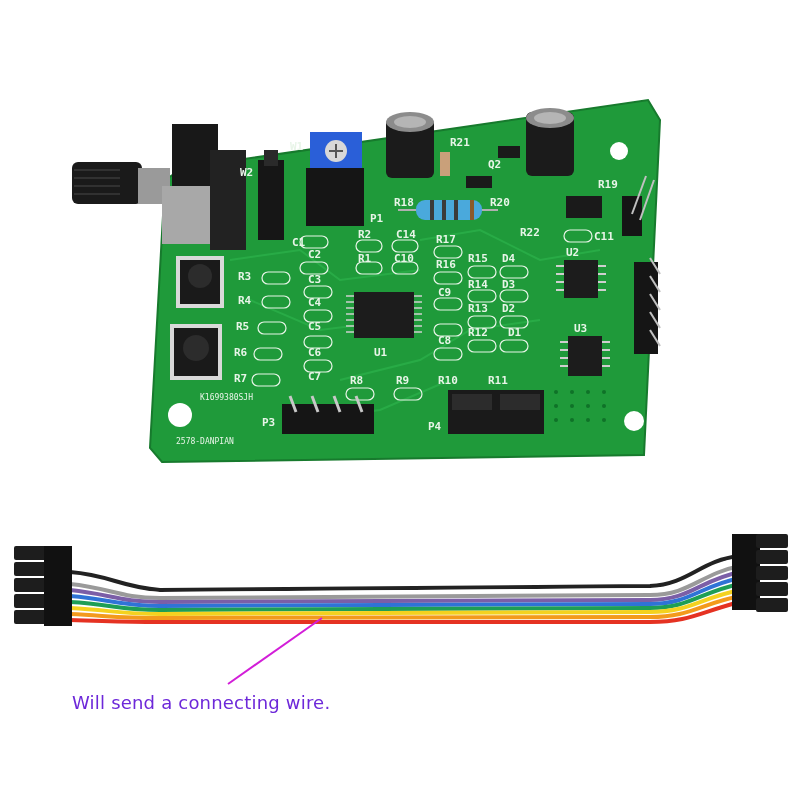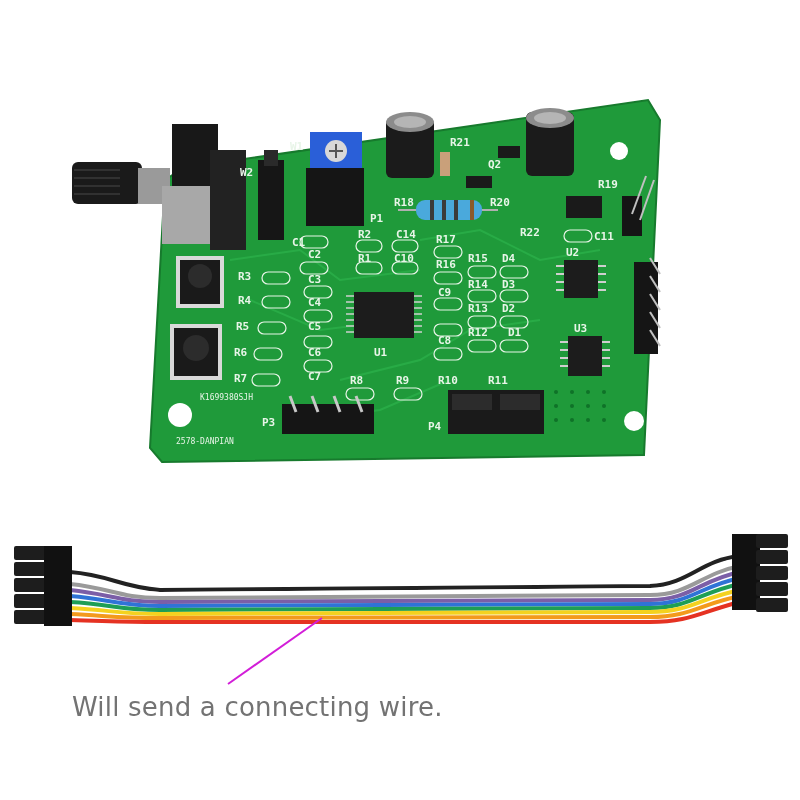--- a/index.html
+++ b/index.html
@@ -1,18 +1,18 @@
 <!DOCTYPE html>
 <html><head>
 <meta charset="utf-8">
 <style>
   html,body{margin:0;padding:0;background:#ffffff;}
   body{width:800px;height:800px;position:relative;overflow:hidden;font-family:"DejaVu Sans",sans-serif;}
   .scene{position:absolute;left:0;top:0;width:800px;height:800px;}
-  .caption{position:absolute;left:72px;top:692px;font-family:"DejaVu Sans",sans-serif;font-size:26px;color:#737373;letter-spacing:0.2px;white-space:nowrap;}
+  .caption{position:absolute;left:72px;top:692px;font-family:"DejaVu Sans",sans-serif;font-size:18px;color:#6d28d9;letter-spacing:0.2px;white-space:nowrap;}
   .silk{font-family:"DejaVu Sans Mono",monospace;fill:#e8f5e8;font-size:11px;font-weight:bold;}
   .silk-sm{font-family:"DejaVu Sans Mono",monospace;fill:#e8f5e8;font-size:8px;}
 </style>
 </head>
 <body>
 
 <div class="scene">
 <svg width="800" height="800" viewBox="0 0 800 800">
 
   <g>

